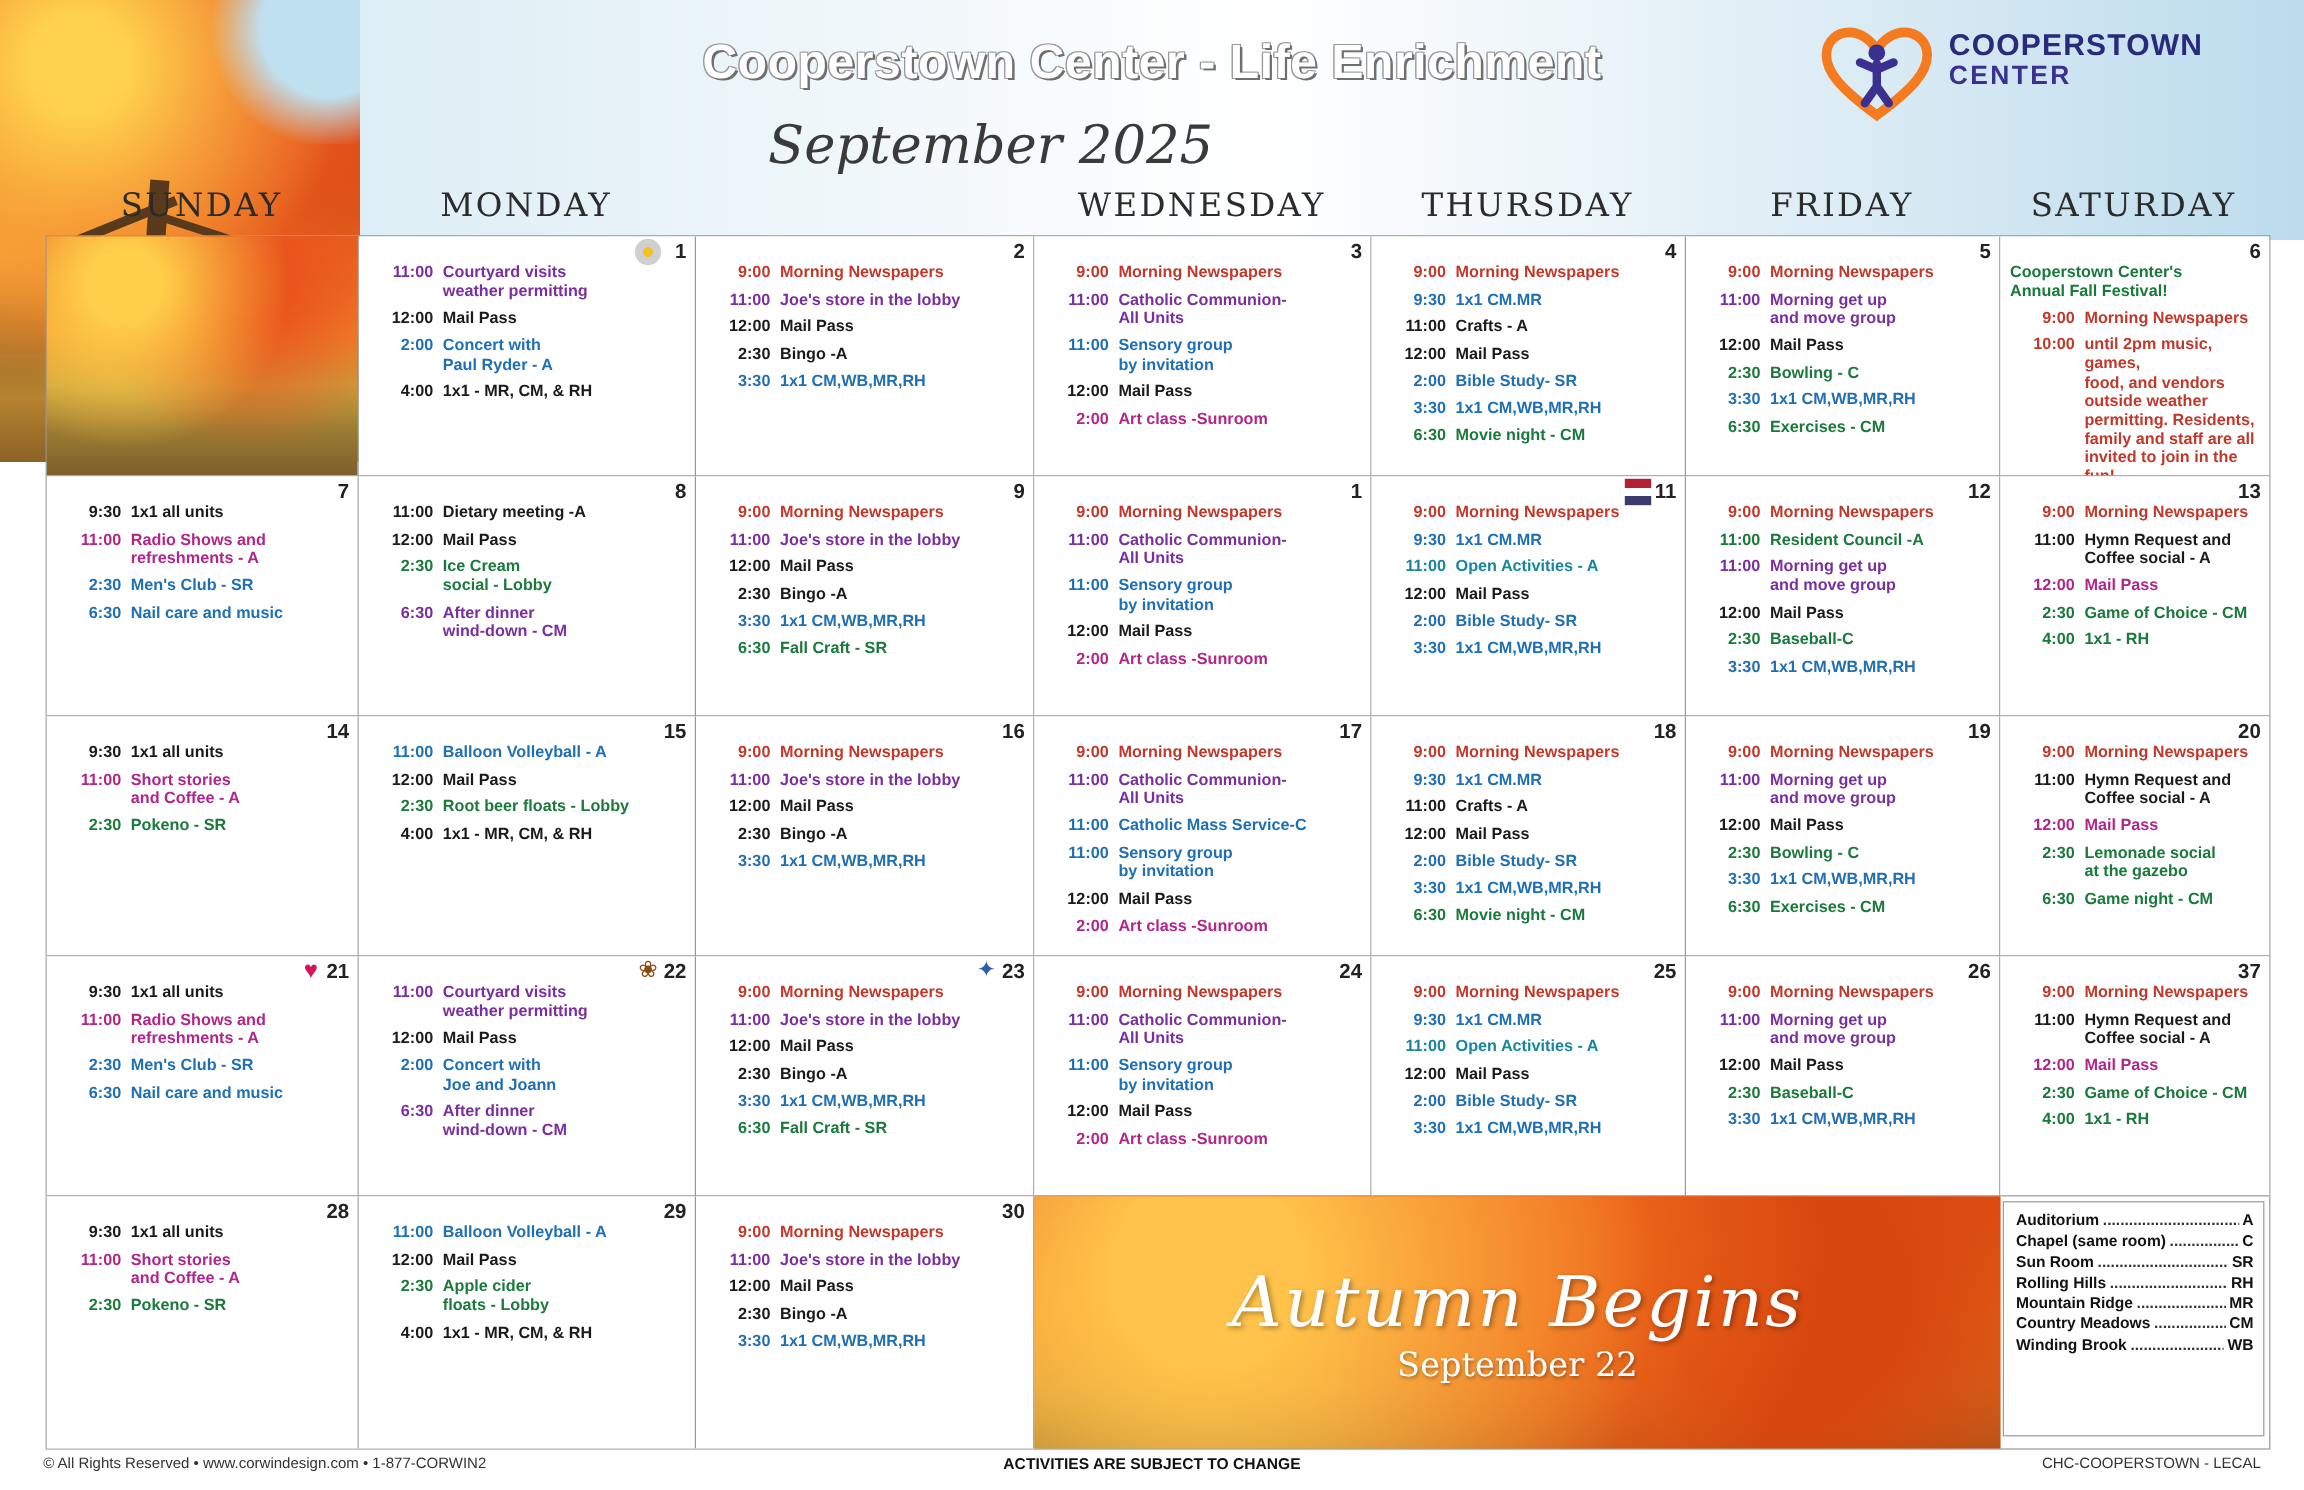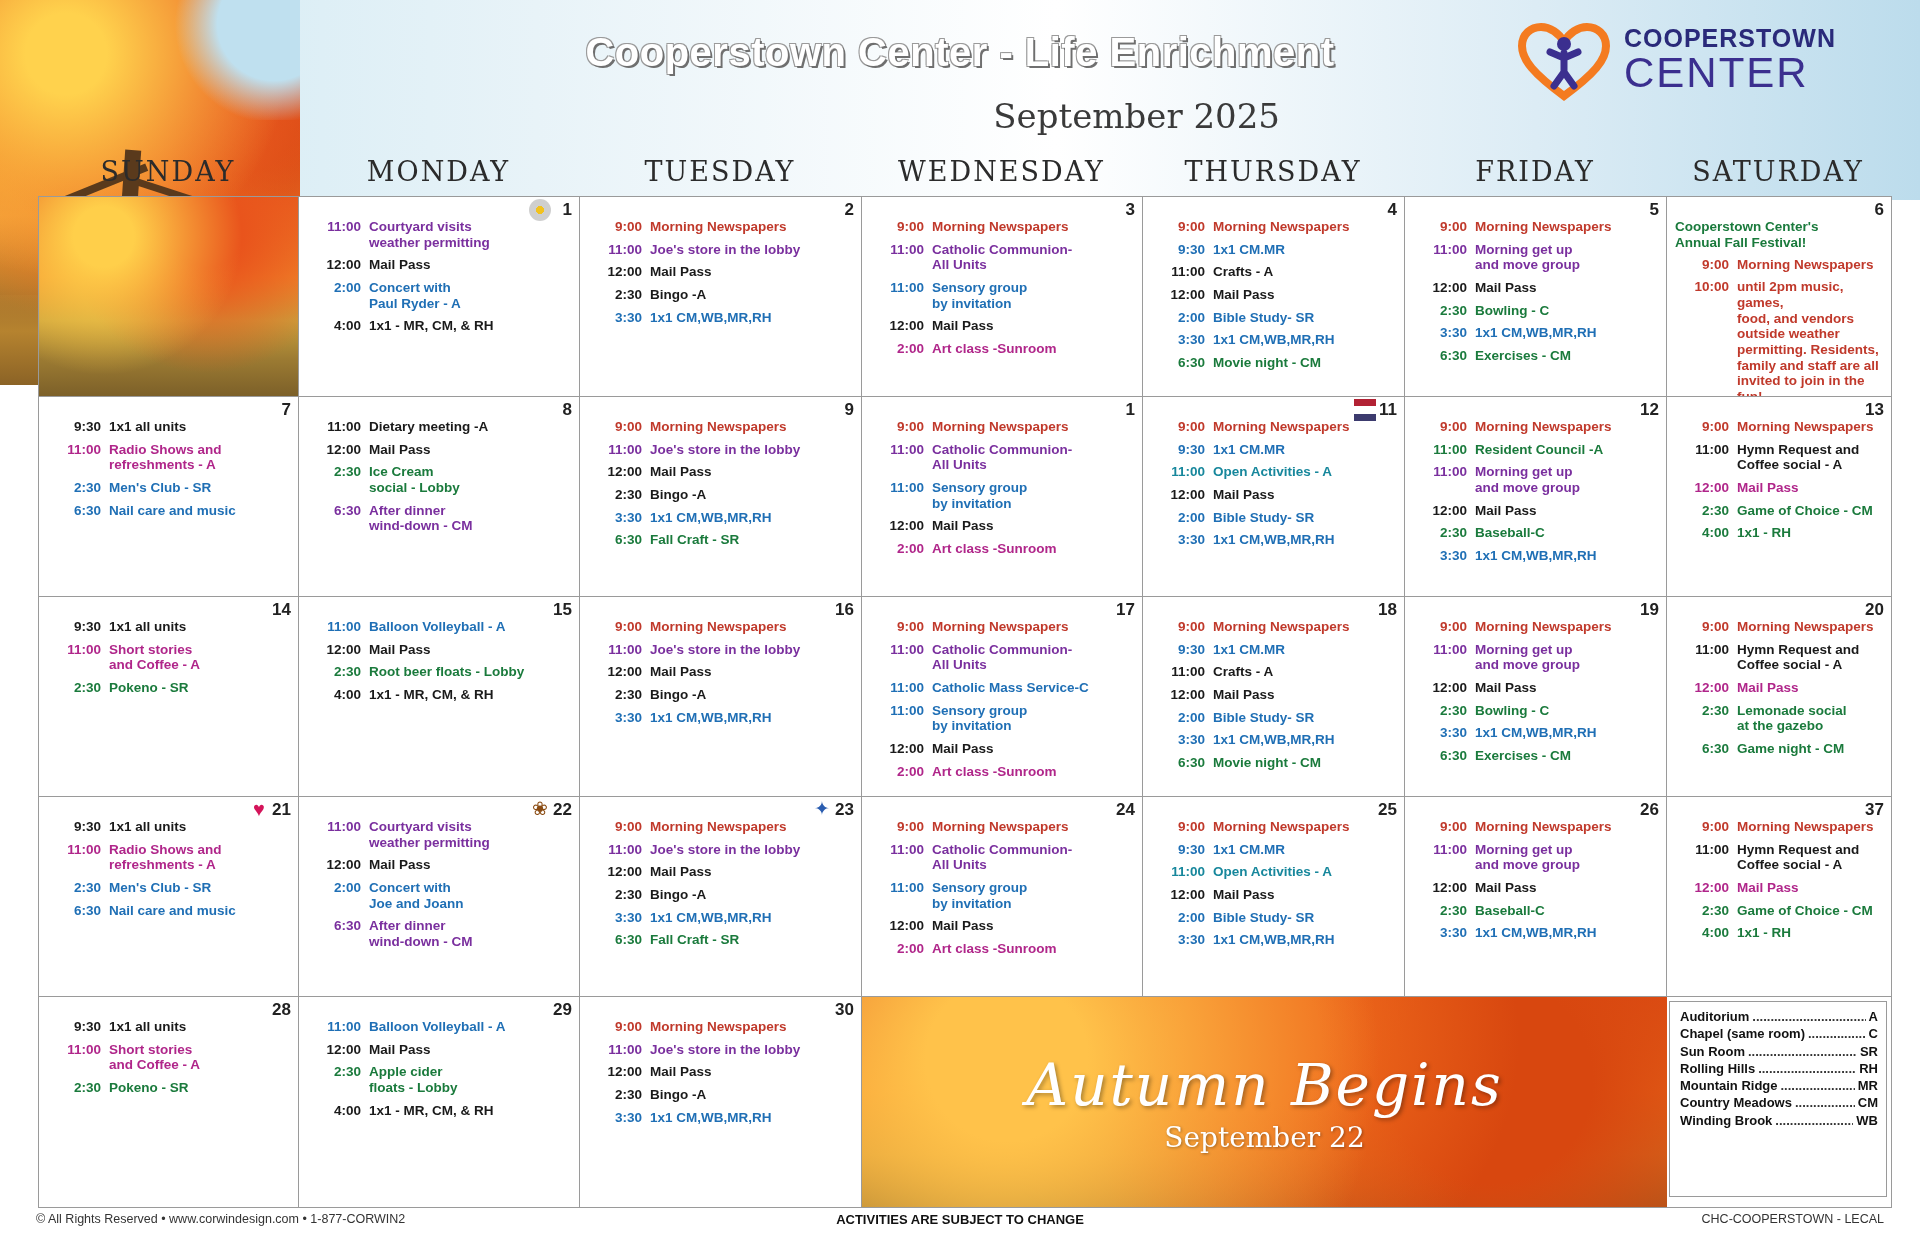--- a/index.html
+++ b/index.html
@@ -16,29 +16,29 @@
     position:absolute;left:0;top:0;width:1920px;height:200px;
     background:linear-gradient(90deg,#cfe9f3 0%,#e8f3f8 28%,#ffffff 55%,#dcecf5 80%,#bcdcec 100%);
   }
   .title{
     position:absolute;left:300px;top:30px;width:1320px;text-align:center;
     font-size:40px;font-weight:bold;color:#ffffff;
     text-shadow:2px 2px 0 #6f6f6f, -1px -1px 0 #9a9a9a, 1px -1px 0 #9a9a9a, -1px 1px 0 #9a9a9a;
     letter-spacing:.5px;
   }
   .month{
-    position:absolute;left:640px;top:96px;width:640px;text-align:right;
-    font-family:"DejaVu Serif", serif;font-size:34px;color:#3a3a3a;
+    position:absolute;left:640px;top:96px;width:640px;text-align:left;
+    font-family:"DejaVu Serif", serif;font-style:italic;font-size:44px;color:#3a3a3a;
   }
   
   .logo{position:absolute;right:24px;top:22px;width:380px;height:84px;}
   .logo .mark{position:absolute;left:0;top:0;width:96px;height:80px;}
   .logo .txt{position:absolute;left:108px;top:4px;}
   .logo .l1{font-size:25px;font-weight:bold;color:#2a2a7a;letter-spacing:1px;line-height:1;}
-  .logo .l2{font-size:42px;font-weight:normal;color:#3b2f8f;letter-spacing:2px;line-height:1.05;}
+  .logo .l2{font-size:22px;font-weight:bold;color:#3b2f8f;letter-spacing:2px;line-height:1.05;}
 
   
   .tree{
     position:absolute;left:0;top:0;width:300px;height:385px;overflow:hidden;
     background:
       radial-gradient(circle at 22% 14%, #ffd24d 0 10%, rgba(255,210,77,0) 55%),
       radial-gradient(circle at 62% 10%, #e8541f 0 14%, rgba(232,84,31,0) 60%),
       radial-gradient(circle at 35% 34%, #f07020 0 18%, rgba(240,112,32,0) 62%),
       radial-gradient(circle at 80% 30%, #d64a12 0 16%, rgba(214,74,18,0) 60%),
       linear-gradient(180deg,#e2521a 0%,#ef7a24 38%,#f2a43b 56%,#c8862e 70%,#9b6b2a 84%,#7a5a27 100%);
@@ -156,21 +156,20 @@
       <div class="branch1"></div>
       <div class="branch2"></div>
       <div class="trunk"></div>
       <div class="ground"></div>
     </div>
   </div>
 
   <div class="daynames" id="daynames">
       <div class="dayname" style="left: 38px; width: 260px;">SUNDAY</div>
       <div class="dayname" style="left: 298px; width: 281px;">MONDAY</div>
-      <div class="dayname" style="left: 579px; width: 282px;">TUESDAY</div>
       <div class="dayname" style="left: 861px; width: 281px;">WEDNESDAY</div>
       <div class="dayname" style="left: 1404px; width: 262px;">FRIDAY</div>
       <div class="dayname" style="left: 1142px; width: 262px;">THURSDAY</div>
       <div class="dayname" style="left: 1666px; width: 224px;">SATURDAY</div>
     </div>
 
   <div class="grid" id="grid">
       <div class="cell photocell" style="left: 0px; top: 0px; width: 260px; height: 200px;">
         <div class="events"></div>
       </div>

